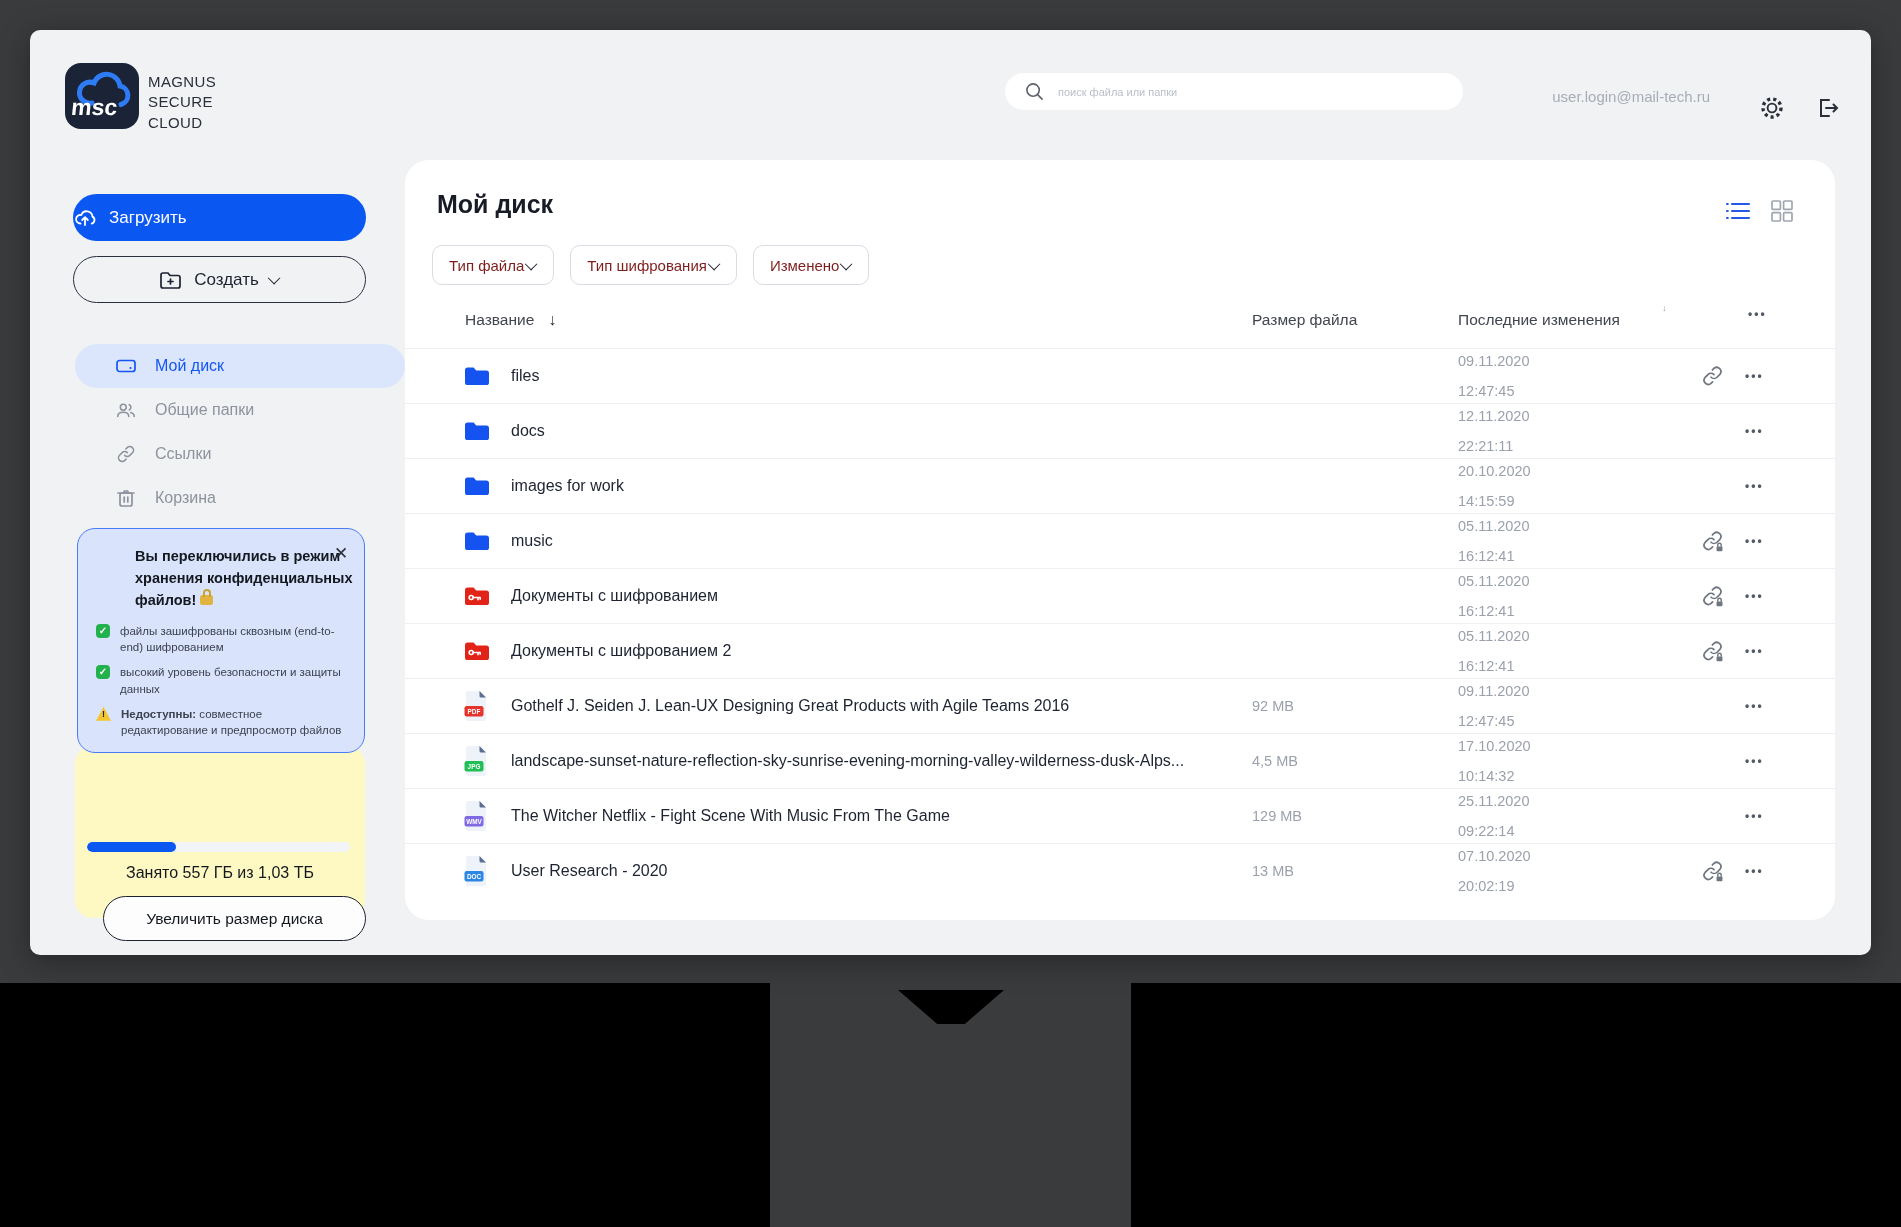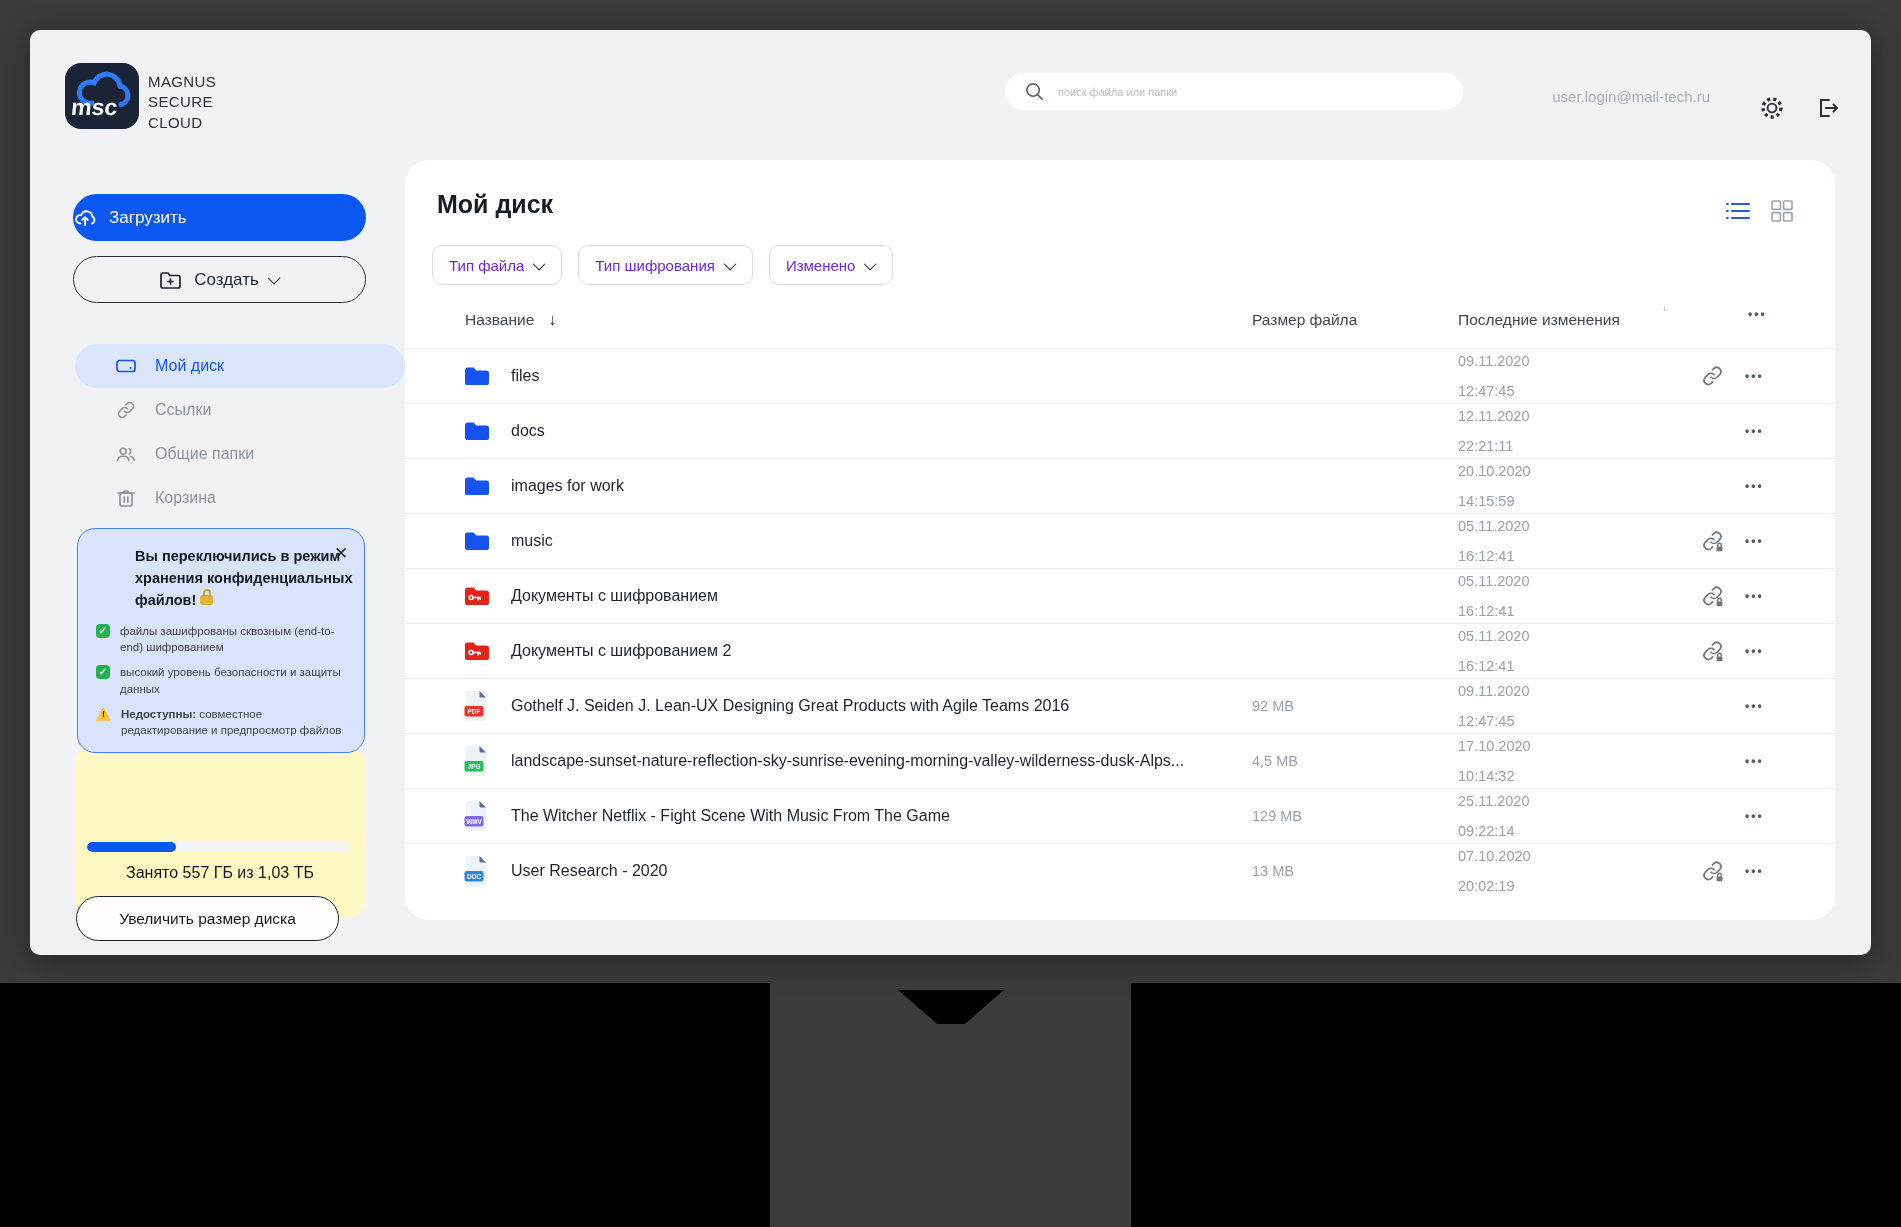--- a/index.html
+++ b/index.html
@@ -49,32 +49,32 @@
            display:flex;align-items:flex-end;justify-content:center;}
   .ic-lock{display:inline-block;width:13px;height:10px;background:#e0b23e;border-radius:2.5px;position:relative;
            margin-left:4px;}
   .ic-lock::before{content:"";position:absolute;left:2.5px;top:-6px;width:8px;height:8px;border:2px solid #caa335;
                    border-bottom:none;border-radius:5px 5px 0 0;box-sizing:border-box;}
 
   .storage{position:absolute;left:45px;top:716px;width:290px;height:172px;background:#fef9c3;border-radius:18px;z-index:1;}
   .bar{position:absolute;left:12px;top:96px;width:263px;height:10px;background:#f3f4f7;border-radius:5px;overflow:hidden;}
   .bar-fill{height:100%;background:#0b57f2;border-radius:5px;}
   .storage-label{position:absolute;left:0;top:118px;width:100%;text-align:center;font-size:16px;color:#14181f;}
-  .btn-expand{position:absolute;left:1px;top:150px;width:263px;height:45px;border-radius:23px;background:#fdfdfd;
+  .btn-expand{position:absolute;left:28px;top:150px;width:263px;height:45px;border-radius:23px;background:#fdfdfd;
               border:1.5px solid #1d2230;box-sizing:border-box;display:flex;align-items:center;justify-content:center;
               font-size:15.5px;color:#14181f;cursor:pointer;}
 
   
   .card{position:absolute;left:375px;top:130px;width:1430px;height:760px;background:#fff;border-radius:24px;}
   .page-title{position:absolute;left:32px;top:30px;font-size:25px;font-weight:bold;color:#171b26;}
   .toggles{position:absolute;right:40px;top:38px;display:flex;gap:18px;}
   .tgl{width:26px;height:26px;cursor:pointer;display:flex;align-items:center;justify-content:center;}
   .chips{position:absolute;left:27px;top:85px;display:flex;gap:16px;}
   .chip{height:38px;border:1px solid #d9dce2;border-radius:10px;background:#fff;display:flex;align-items:center;
-        gap:12px;padding:0 16px;font-size:15px;color:#6d28d9;cursor:pointer;}
+        gap:4px;padding:0 16px;font-size:15px;color:#7f1d1d;cursor:pointer;}
   .caret{width:8px;height:8px;border-left:1.7px solid #1d2330;border-bottom:1.7px solid #1d2330;
          transform:rotate(-45deg) translateY(-2px);}
   .thead{position:absolute;left:0;top:143px;width:100%;height:42px;font-size:15.5px;color:#41454f;}
   .thead .col-name{position:absolute;left:60px;top:8px;display:flex;gap:14px;align-items:center;cursor:pointer;}
   .thead .col-size{position:absolute;left:847px;top:8px;}
   .thead .col-mod{position:absolute;left:1053px;top:8px;cursor:pointer;}
   .thead .sup-arrow{position:absolute;left:1257px;top:0;font-size:9px;color:#8d939e;}
   .thead .col-menu{position:absolute;left:1343px;top:4px;color:#555b66;letter-spacing:2px;font-size:12px;
                    font-weight:bold;cursor:pointer;}
   .rows{position:absolute;left:0;top:188px;width:100%;}
@@ -156,36 +156,36 @@
           <span class="nicon">
             <svg width="22" height="22" viewBox="0 0 22 22" fill="none" stroke="#1356f3" stroke-width="1.7" stroke-linecap="round" stroke-linejoin="round">
       <rect x="2" y="5.5" width="18" height="11" rx="2.5"></rect>
               <circle cx="15.5" cy="13" r="1.1" fill="#1356f3" stroke="none"></circle>
             </svg>
           </span>
           <span>Мой диск</span>
         </div>
         <div class="nav-item">
           <span class="nicon">
-            <svg width="22" height="22" viewBox="0 0 24 24" fill="none" stroke="#8d939e" stroke-width="1.7" stroke-linecap="round" stroke-linejoin="round">
-      <path d="M10.5 13.5 a4 4 0 0 0 5.7 0 l2.8-2.8 a4 4 0 0 0-5.7-5.7 l-1.5 1.5"></path>
-      <path d="M13.5 10.5 a4 4 0 0 0-5.7 0 l-2.8 2.8 a4 4 0 0 0 5.7 5.7 l1.5-1.5"></path>
-            </svg>
-          </span>
-          <span>Ссылки</span>
-        </div>
-        <div class="nav-item">
-          <span class="nicon">
             <svg width="24" height="22" viewBox="0 0 24 22" fill="none" stroke="#8d939e" stroke-width="1.7" stroke-linecap="round" stroke-linejoin="round">
       <circle cx="9" cy="8" r="3.2"></circle>
               <path d="M3 18 q0-4.5 6-4.5 t6 4.5"></path>
       <path d="M15.5 5.2 a3.2 3.2 0 0 1 0 5.8 M17 13.8 q4 1 4 4.2"></path>
             </svg>
           </span>
           <span>Общие папки</span>
+        </div>
+        <div class="nav-item">
+          <span class="nicon">
+            <svg width="22" height="22" viewBox="0 0 24 24" fill="none" stroke="#8d939e" stroke-width="1.7" stroke-linecap="round" stroke-linejoin="round">
+      <path d="M10.5 13.5 a4 4 0 0 0 5.7 0 l2.8-2.8 a4 4 0 0 0-5.7-5.7 l-1.5 1.5"></path>
+      <path d="M13.5 10.5 a4 4 0 0 0-5.7 0 l-2.8 2.8 a4 4 0 0 0 5.7 5.7 l1.5-1.5"></path>
+            </svg>
+          </span>
+          <span>Ссылки</span>
         </div>
         <div class="nav-item">
           <span class="nicon">
             <svg width="20" height="22" viewBox="0 0 20 22" fill="none" stroke="#8d939e" stroke-width="1.7" stroke-linecap="round" stroke-linejoin="round">
       <rect x="4" y="6" width="12" height="13" rx="2"></rect>
               <path d="M2 6 h16 M7.5 6 l1-2 h3 l1 2 M8.2 10 v5 M11.8 10 v5"></path>
             </svg>
           </span>
           <span>Корзина</span>
         </div>

